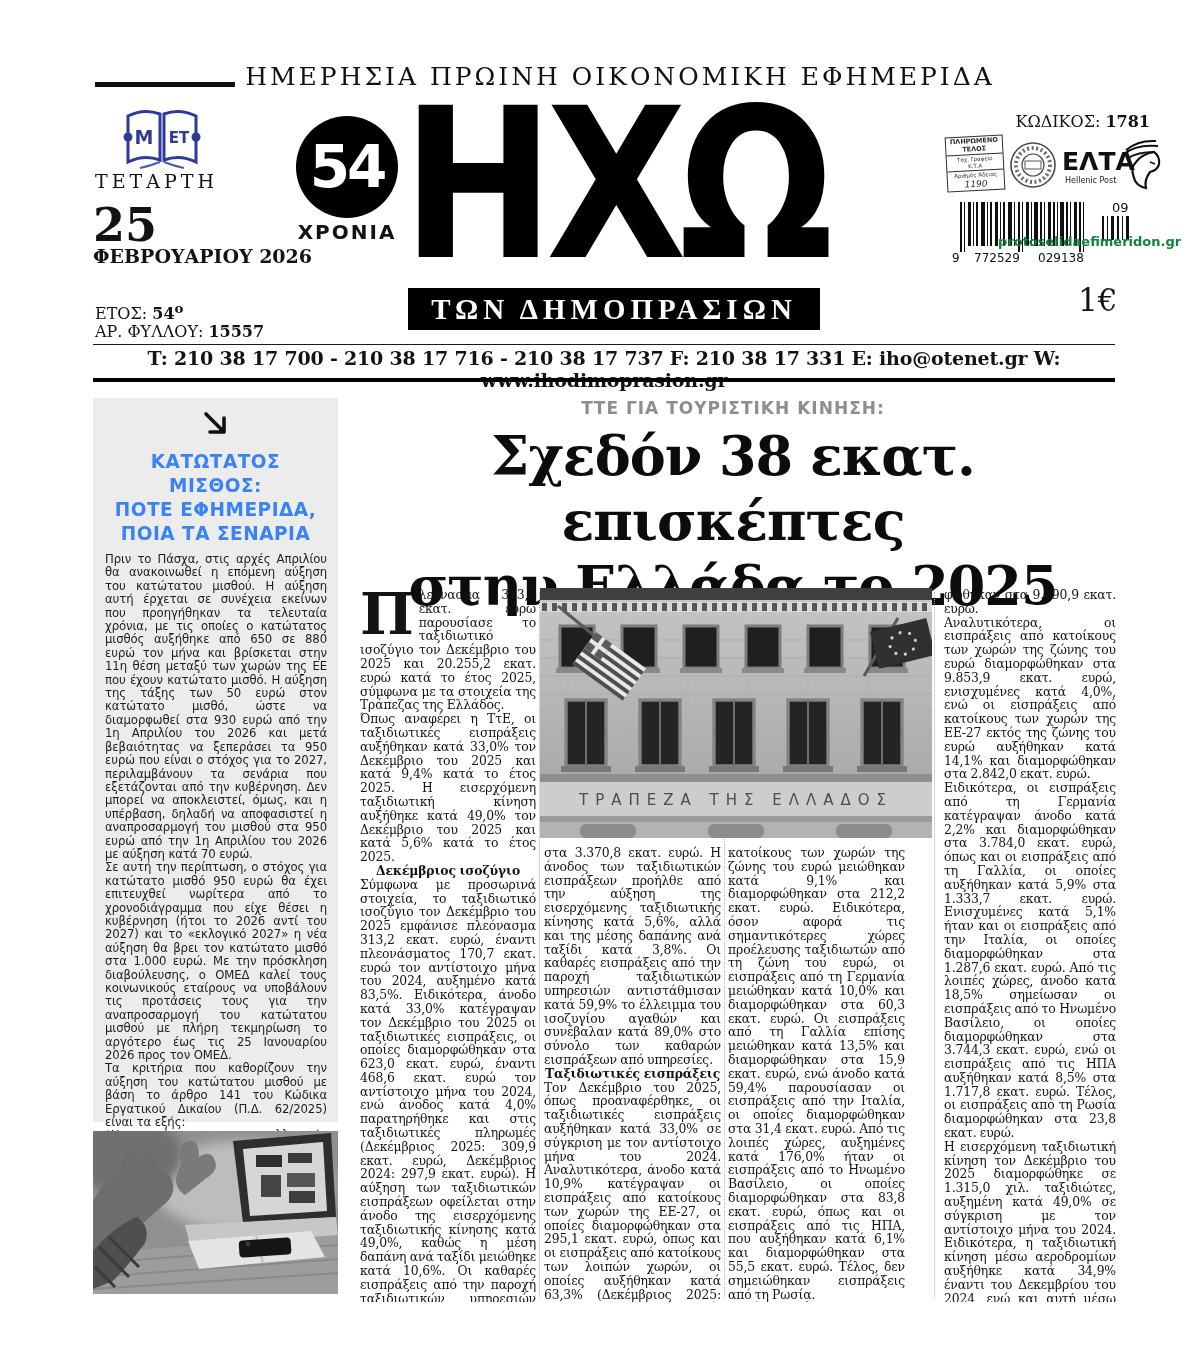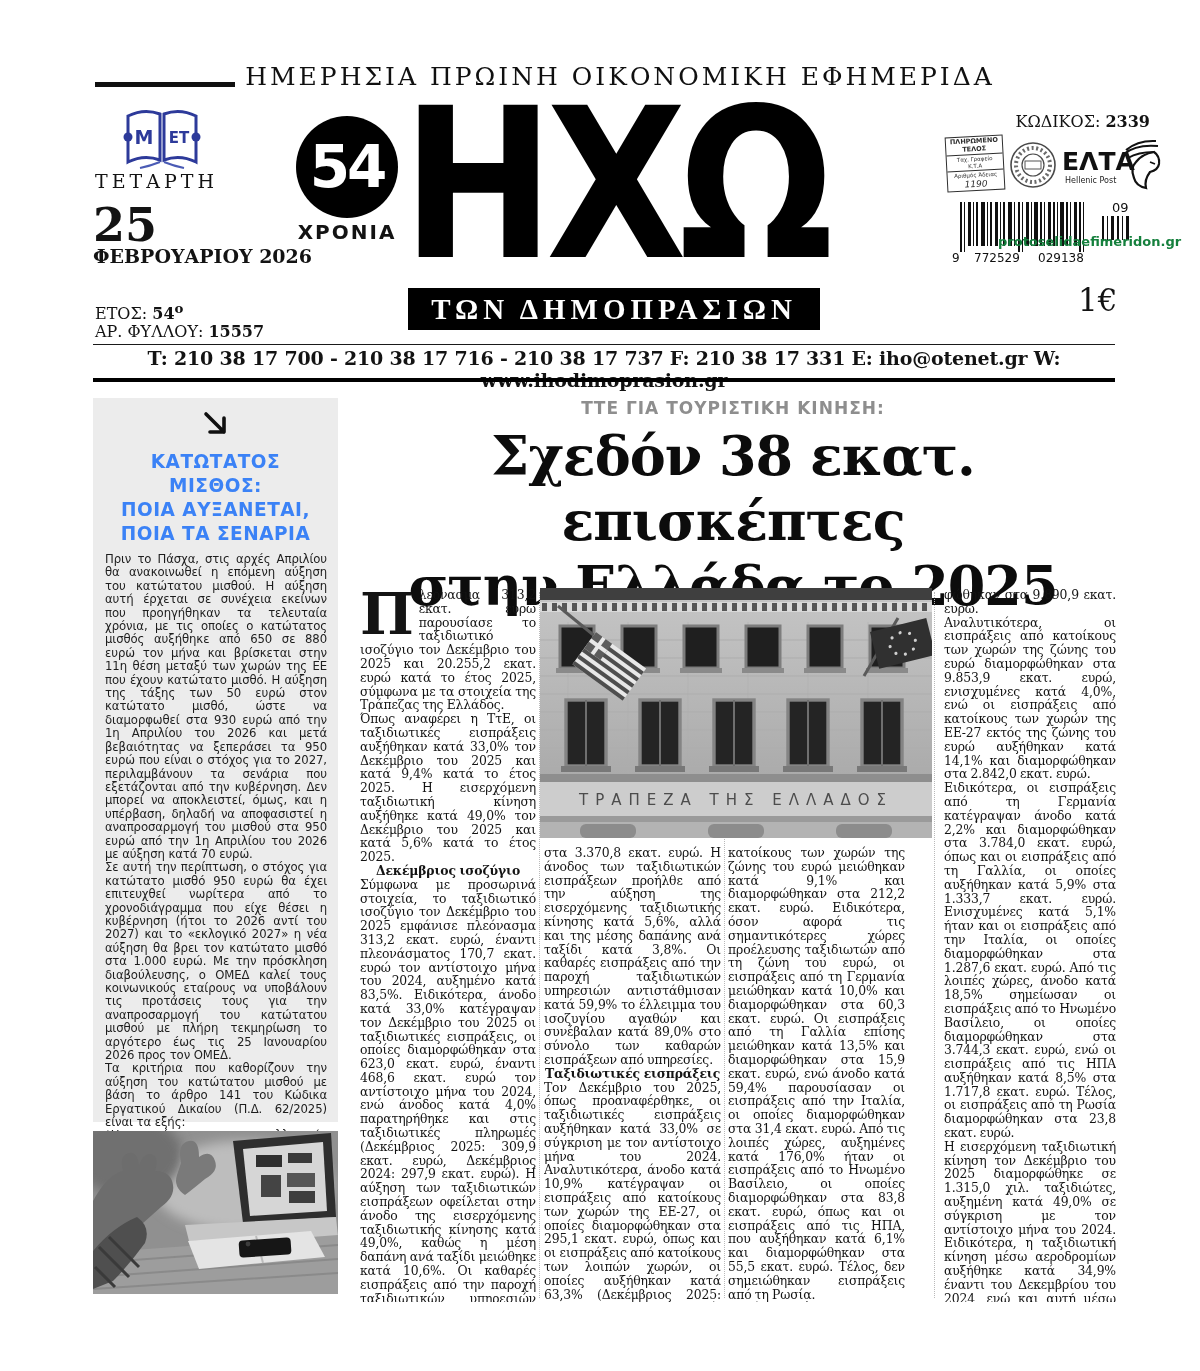--- a/index.html
+++ b/index.html
@@ -112,21 +112,21 @@
   </div>
   <div class="abs badge-label">ΧΡΟΝΙΑ</div>
 
   <div class="abs hxo">ΗΧΩ</div>
   <div class="abs masthead-bar">
     <span>ΤΩΝ ΔΗΜΟΠΡΑΣΙΩΝ</span>
   </div>
 
   <div class="abs kodikos">
     <span>ΚΩΔΙΚΟΣ:</span>
-    <b>2339</b>
+    <b>1781</b>
   </div>
 
   <div class="abs paid-stamp">
     <div class="r">
       <div class="ps-b">ΠΛΗΡΩΜΕΝΟ</div>
       <div class="ps-b">ΤΕΛΟΣ</div>
     </div>
     <div class="r">
       <div class="ps-s">Ταχ. Γραφείο</div>
       <div class="ps-s">Κ.Τ.Α</div>
@@ -211,21 +211,21 @@
   <div class="abs contact-thick"></div>
 
   <div class="abs sidebar-box"></div>
   <div class="abs arrow-icon">
     <svg width="34" height="34" viewBox="0 0 34 34">
       <path d="M7 6 L25 24 M25 24 L25 10 M25 24 L11 24" fill="none" stroke="#101010" stroke-width="3.6" stroke-linecap="round" stroke-linejoin="round"></path>
     </svg>
   </div>
   <div class="abs s-title">
     <div>ΚΑΤΩΤΑΤΟΣ ΜΙΣΘΟΣ:</div>
-    <div>ΠΟΙΑ ΑΥΞΑΝΕΤΑΙ,</div>
+    <div>ΠΟΤΕ ΕΦΗΜΕΡΙΔΑ,</div>
     <div>ΠΟΙΑ ΤΑ ΣΕΝΑΡΙΑ</div>
   </div>
   <div class="abs s-body">
     <p>Πριν το Πάσχα, στις αρχές Απριλίου θα ανακοινωθεί η επόμενη αύξηση του κατώτατου μισθού. Η αύξηση αυτή έρχεται σε συνέχεια εκείνων που προηγήθηκαν τα τελευταία χρόνια, με τις οποίες ο κατώτατος μισθός αυξήθηκε από 650 σε 880 ευρώ τον μήνα και βρίσκεται στην 11η θέση μεταξύ των χωρών της ΕΕ που έχουν κατώτατο μισθό. Η αύξηση της τάξης των 50 ευρώ στον κατώτατο μισθό, ώστε να διαμορφωθεί στα 930 ευρώ από την 1η Απριλίου του 2026 και μετά βεβαιότητας να ξεπεράσει τα 950 ευρώ που είναι ο στόχος για το 2027, περιλαμβάνουν τα σενάρια που εξετάζονται από την κυβέρνηση. Δεν μπορεί να αποκλειστεί, όμως, και η υπέρβαση, δηλαδή να αποφασιστεί η αναπροσαρμογή του μισθού στα 950 ευρώ από την 1η Απριλίου του 2026 με αύξηση κατά 70 ευρώ.</p>
     <p>Σε αυτή την περίπτωση, ο στόχος για κατώτατο μισθό 950 ευρώ θα έχει επιτευχθεί νωρίτερα από το χρονοδιάγραμμα που είχε θέσει η κυβέρνηση (ήτοι το 2026 αντί του 2027) και το «εκλογικό 2027» η νέα αύξηση θα βρει τον κατώτατο μισθό στα 1.000 ευρώ. Με την πρόσκληση διαβούλευσης, ο ΟΜΕΔ καλεί τους κοινωνικούς εταίρους να υποβάλουν τις προτάσεις τους για την αναπροσαρμογή του κατώτατου μισθού με πλήρη τεκμηρίωση το αργότερο έως τις 25 Ιανουαρίου 2026 προς τον ΟΜΕΔ.</p>
     <p>Τα κριτήρια που καθορίζουν την αύξηση του κατώτατου μισθού με βάση το άρθρο 141 του Κώδικα Εργατικού Δικαίου (Π.Δ. 62/2025) είναι τα εξής:</p>
     <p>*Η κατάσταση της ελληνικής οικονομίας και οι προοπτικές της για ανάπτυξη από άποψη παραγωγικότητας και ανταγωνιστικότητας, τιμών, εισοδημάτων και μισθών.</p>
 
   </div>
 

